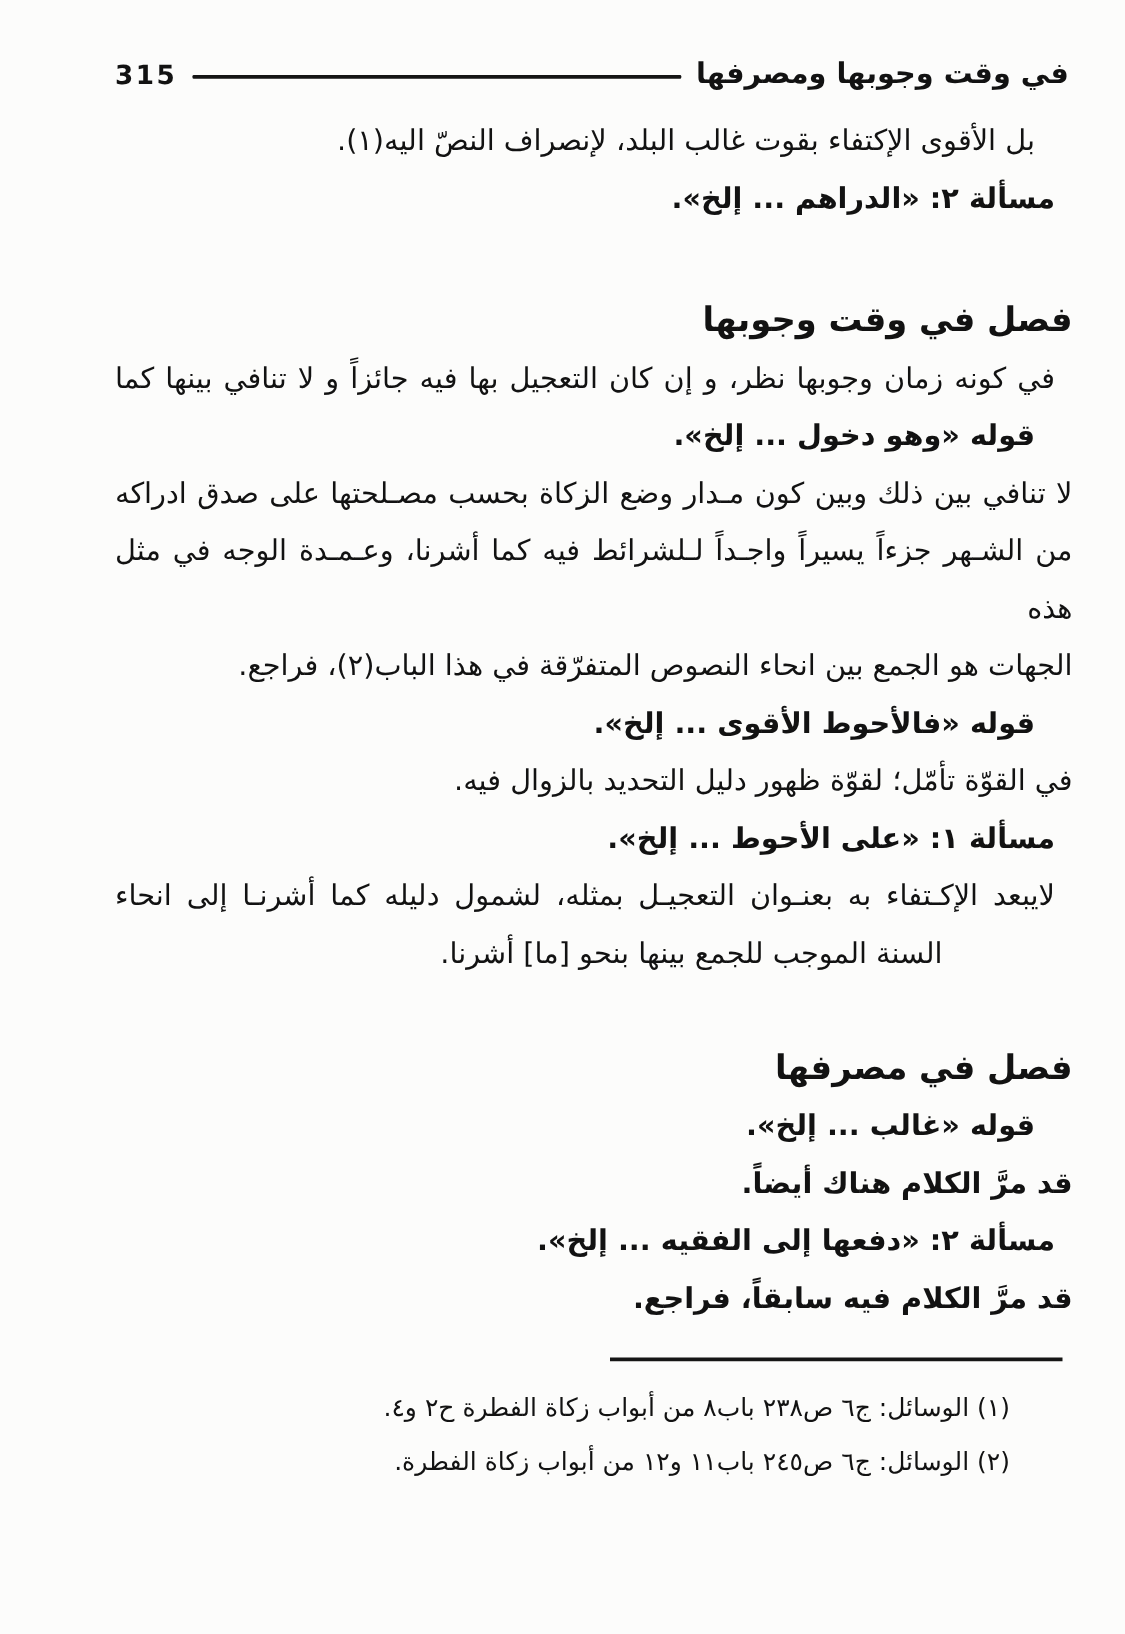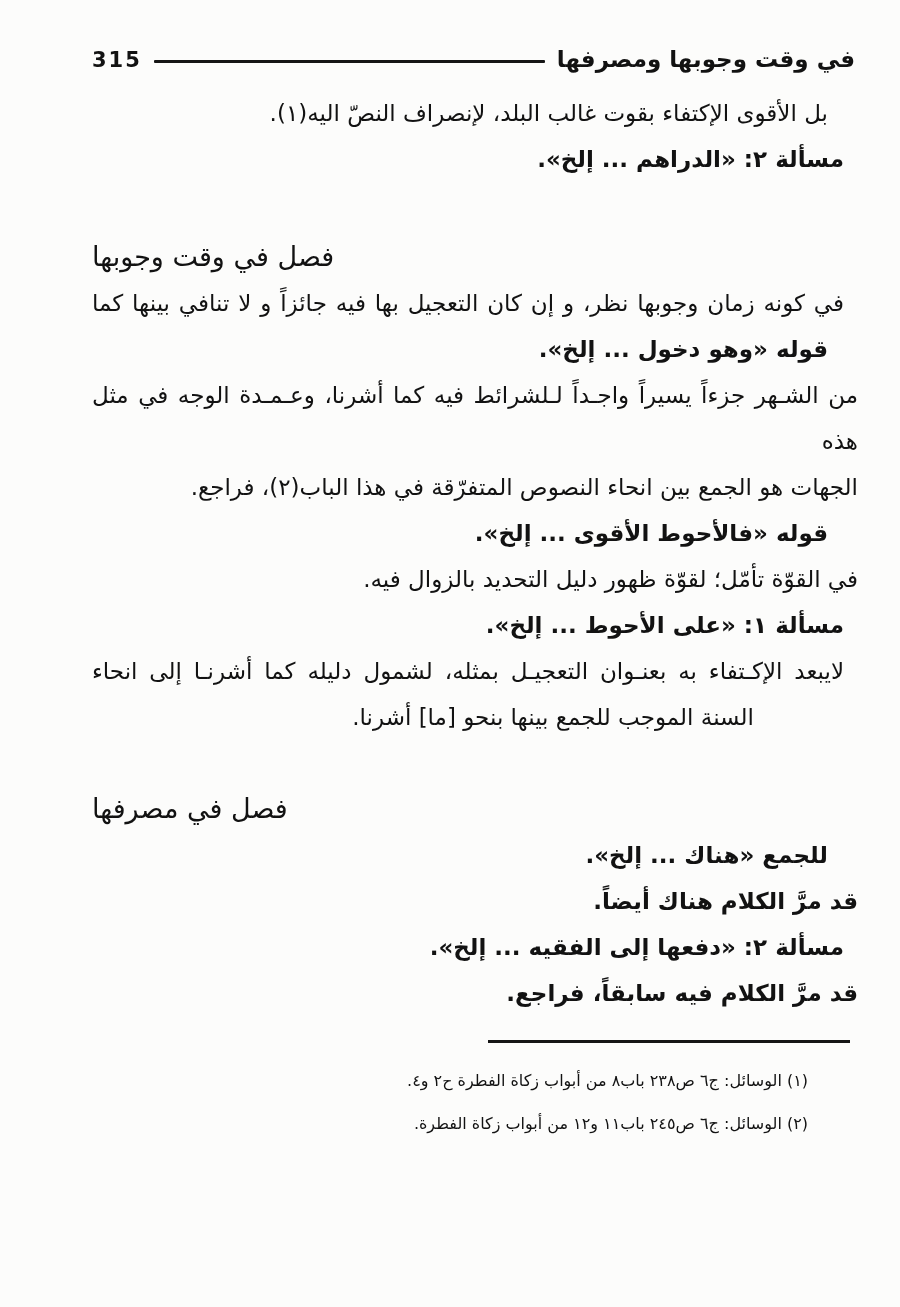--- a/index.html
+++ b/index.html
@@ -23,32 +23,32 @@
     font-size:23px;line-height:46px;
   }
   .ln{min-height:46px;}
   .b{font-weight:bold;}
   .ind{padding-right:30px;}
   .ind-sm{padding-right:14px;}
   .cont-ind{padding-right:104px;}
   .fill{text-align:justify;text-align-last:justify;}
   .fill.ind-sm{padding-right:14px;}
   .sec{
-    font-weight:normal;font-size:27px;text-align:left;
+    font-weight:bold;font-size:27px;text-align:right;
     margin-top:52px;line-height:46px;
   }
   .sec2{margin-top:46px;}
   
   .fn-sep{
     width:362px;height:3px;background:#151515;
     margin:24px 50px 16px auto;direction:rtl;
   }
   .fns{
     direction:rtl;text-align:right;
-    padding:0 92px 0 92px;font-size:16px;line-height:43px;
+    padding:0 92px 0 92px;font-size:20px;line-height:43px;
   }
   .fn{min-height:43px;}
 </style>
 </head>
 <body>
 
 <div class="page">
 
   <div class="hdr">
     <span class="hdr-title">في وقت وجوبها ومصرفها</span>
@@ -59,33 +59,34 @@
   <div class="bd">
 
     <div class="ln ind">بل الأقوى الإكتفاء بقوت غالب البلد، لإنصراف النصّ اليه(١).</div>
     <div class="ln ind-sm b">مسألة ٢: «الدراهم ... إلخ».</div>
 
     <div class="sec">فصل في وقت وجوبها</div>
 
     <div class="ln fill ind-sm">في كونه زمان وجوبها نظر، و إن كان التعجيل بها فيه جائزاً و لا تنافي بينها كما</div>
 
     <div class="ln ind b">قوله «وهو دخول ... إلخ».</div>
+    <div class="ln fill">لا تنافي بين ذلك وبين كون مـدار وضع الزكاة بحسب مصـلحتها على صدق ادراكه</div>
     <div class="ln fill">من الشـهر جزءاً يسيراً واجـداً لـلشرائط فيه كما أشرنا، وعـمـدة الوجه في مثل هذه</div>
     <div class="ln">الجهات هو الجمع بين انحاء النصوص المتفرّقة في هذا الباب(٢)، فراجع.</div>
 
     <div class="ln ind b">قوله «فالأحوط الأقوى ... إلخ».</div>
     <div class="ln">في القوّة تأمّل؛ لقوّة ظهور دليل التحديد بالزوال فيه.</div>
     <div class="ln ind-sm b">مسألة ١: «على الأحوط ... إلخ».</div>
 
     <div class="ln fill ind-sm">لايبعد الإكـتفاء به بعنـوان التعجيـل بمثله، لشمول دليله كما أشرنـا إلى انحاء</div>
     <div class="ln cont-ind">السنة الموجب للجمع بينها بنحو [ما] أشرنا.</div>
 
     <div class="sec sec2">فصل في مصرفها</div>
 
-    <div class="ln ind b">للجمع «هناك  ... إلخ».</div>
+    <div class="ln ind b">قوله «غالب  ... إلخ».</div>
     <div class="ln b">قد مرَّ الكلام هناك  أيضاً.</div>
     <div class="ln ind-sm b">مسألة ٢: «دفعها إلى الفقيه ... إلخ».</div>
     <div class="ln b">قد مرَّ الكلام فيه سابقاً، فراجع.</div>
 
   </div>
 
   <div class="fn-sep"></div>
   <div class="fns">
     <div class="fn">(١) الوسائل: ج٦ ص٢٣٨ باب٨ من أبواب زكاة الفطرة ح٢ و٤.</div>
     <div class="fn">(٢) الوسائل: ج٦ ص٢٤٥ باب١١ و١٢ من أبواب زكاة الفطرة.</div>

